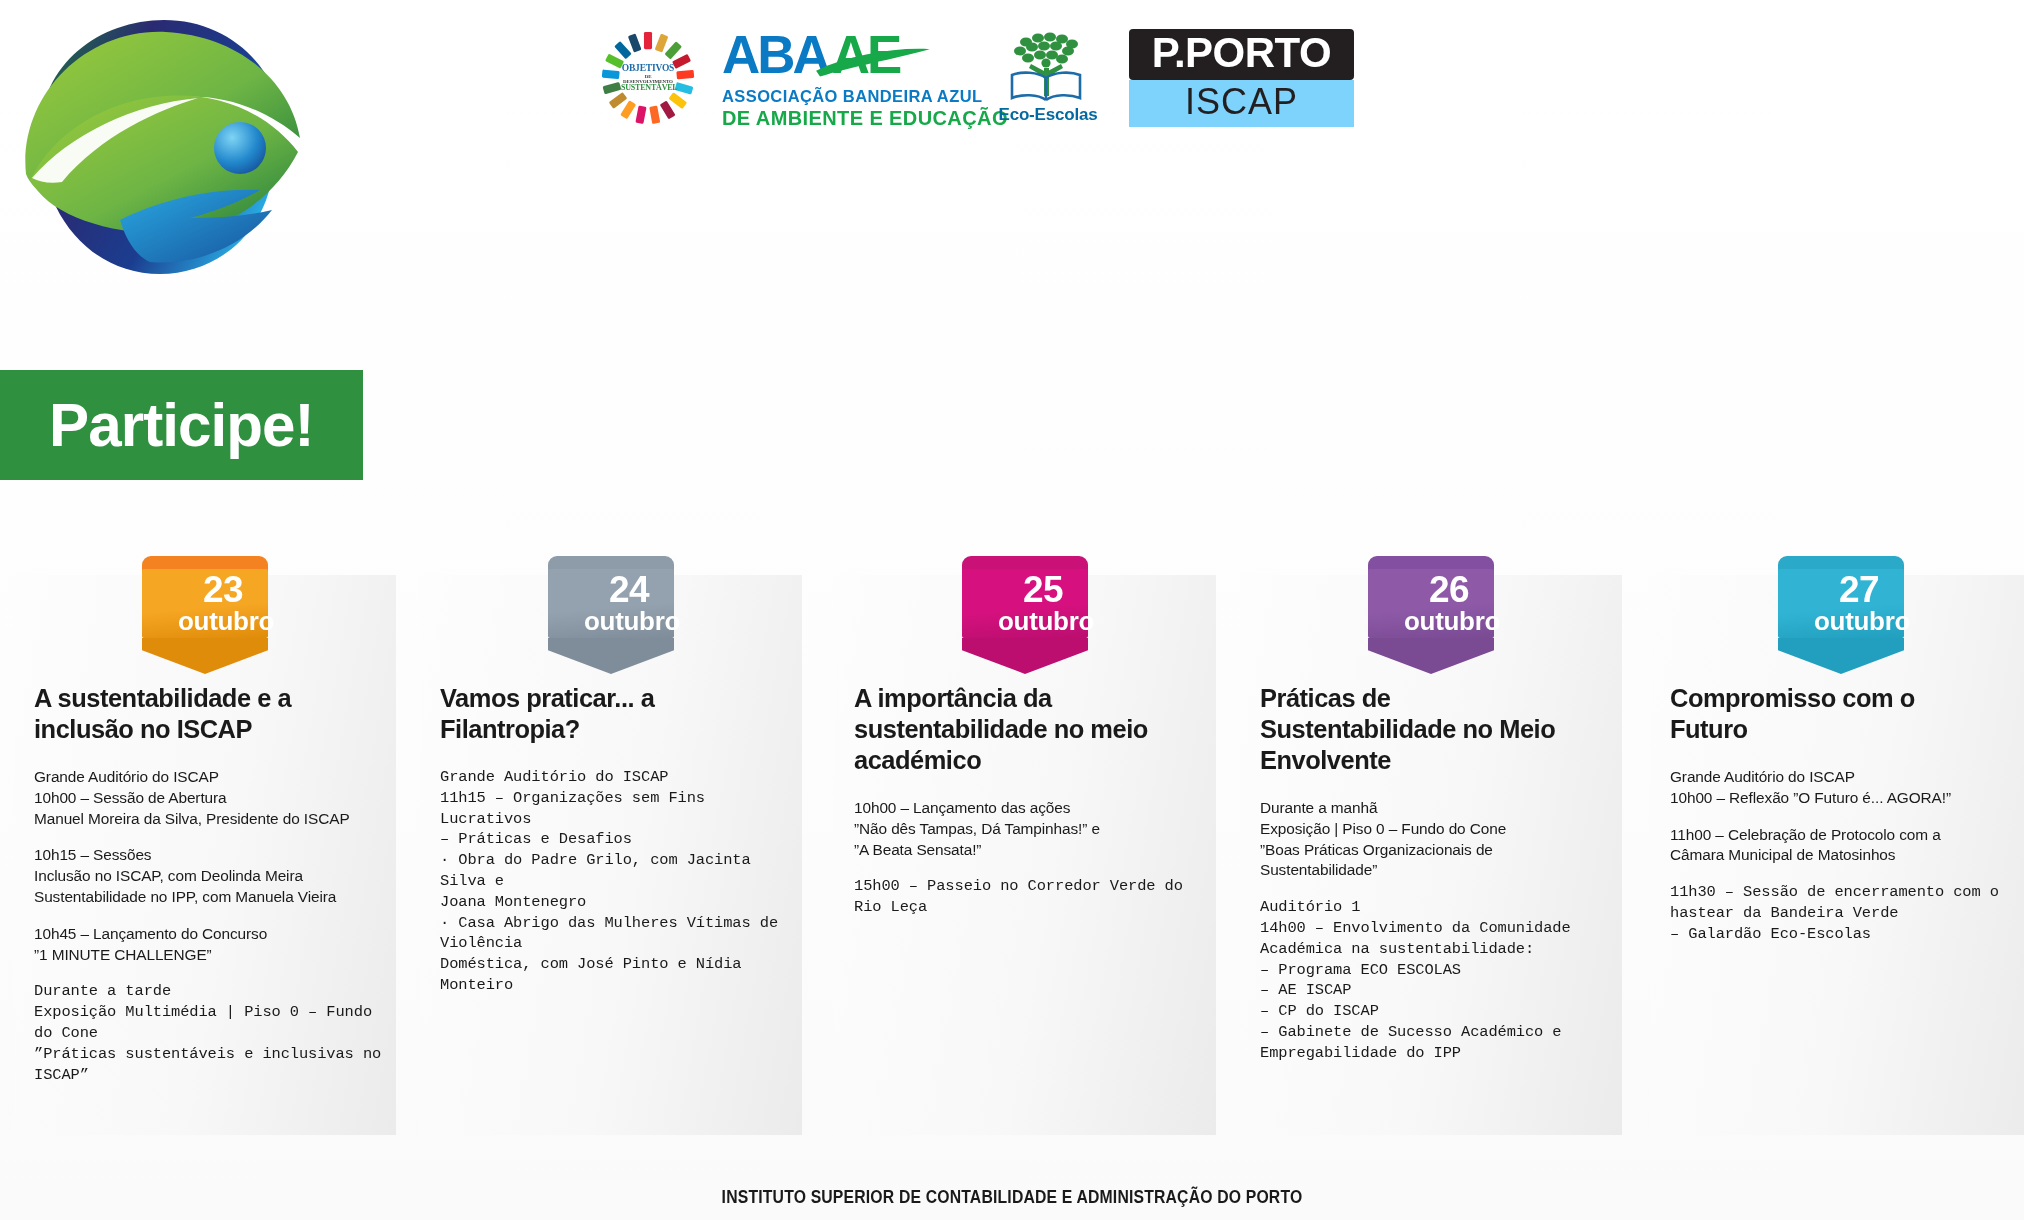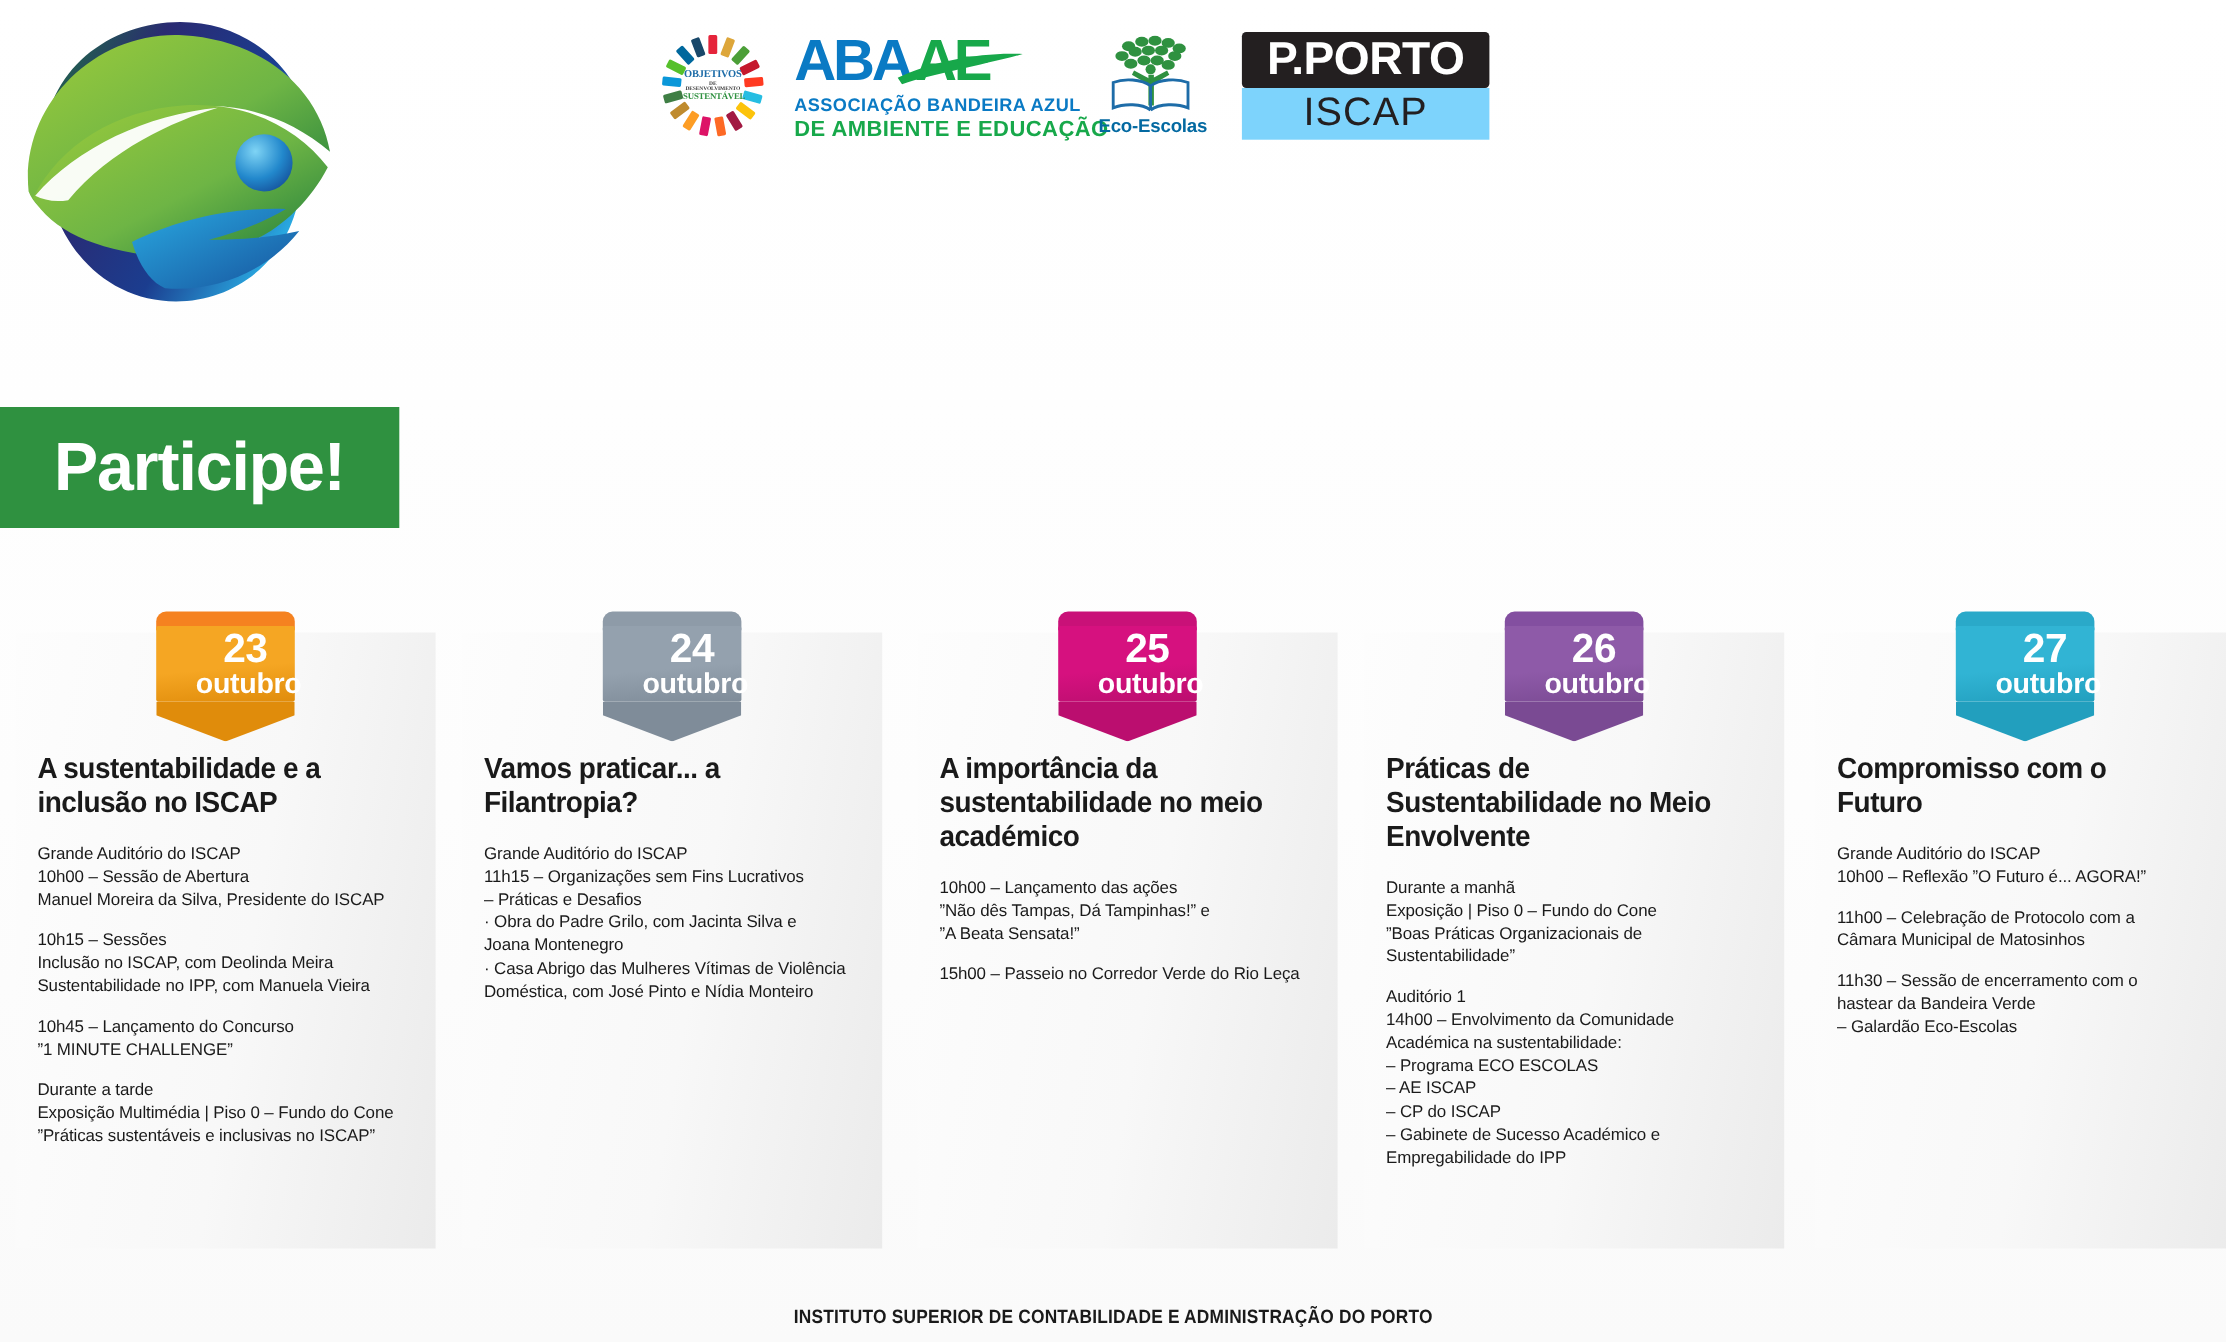--- a/index.html
+++ b/index.html
@@ -123,21 +123,21 @@
     font-size:26.5px; font-weight:bold; color:#1a1a1a;
     line-height:1.17; letter-spacing:-0.5px;
     transform:scaleX(0.96); transform-origin:left top;
   }
   .col-body {
     position:absolute; left:20px; width:348px;
     font-size:15.4px; color:#1a1a1a; line-height:1.35;
     letter-spacing:-0.1px;
   }
   .col-body p { margin:0 0 16px 0; }
-  .col-body p:last-child { margin-bottom:0; }
+  .col-body p:last-child { margin-bottom:0;font-family:Liberation Mono, monospace; }
 
   
   .footer {
     position:absolute; left:0; bottom:12px; width:2024px; text-align:center;
     font-size:17.5px; font-weight:bold; color:#1a1a1a;
     letter-spacing:0.2px;
     transform:scaleX(0.9);
   }
 </style>
 </head>

